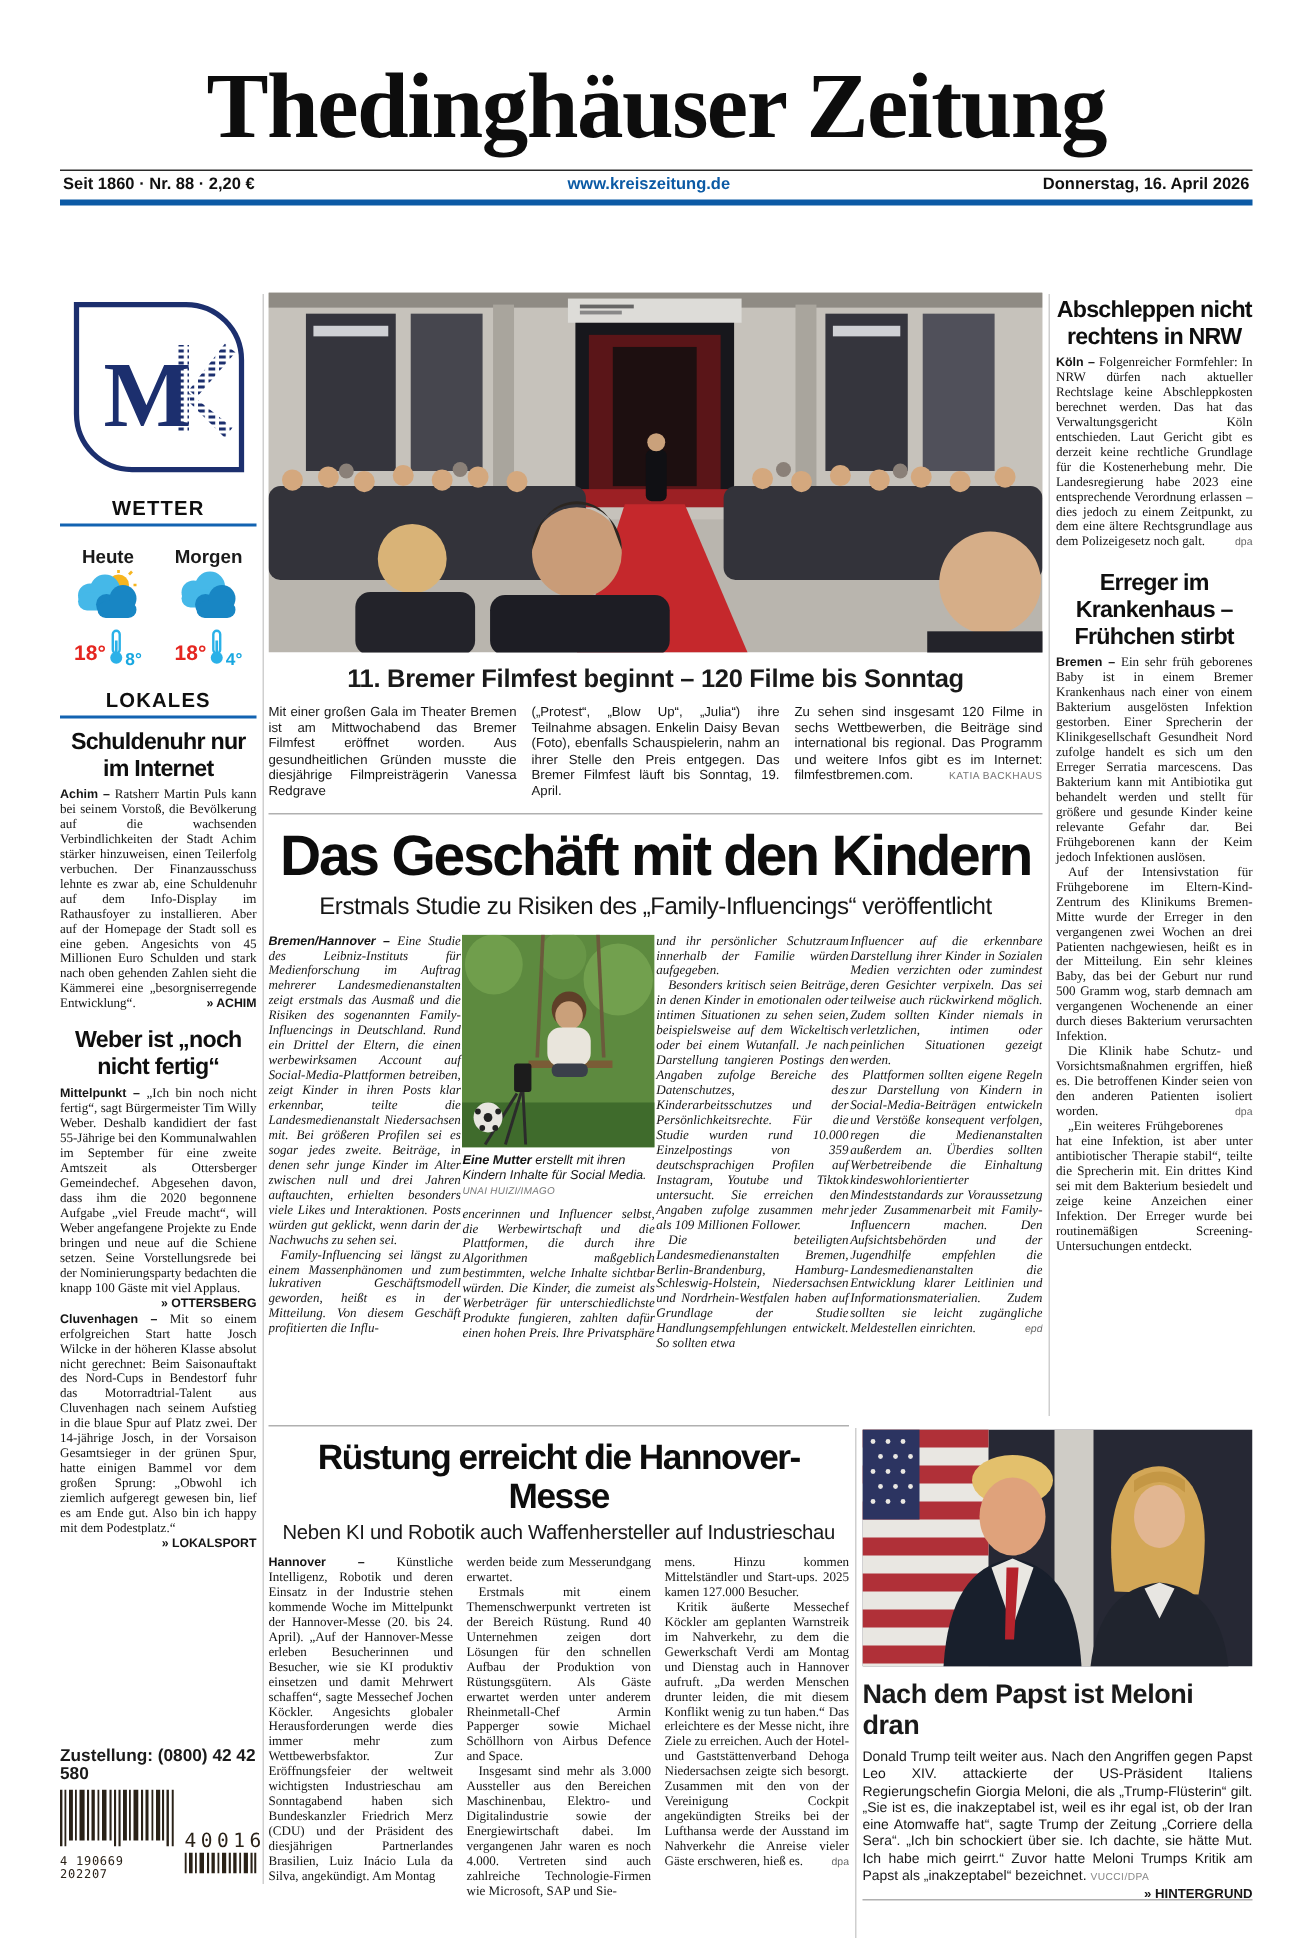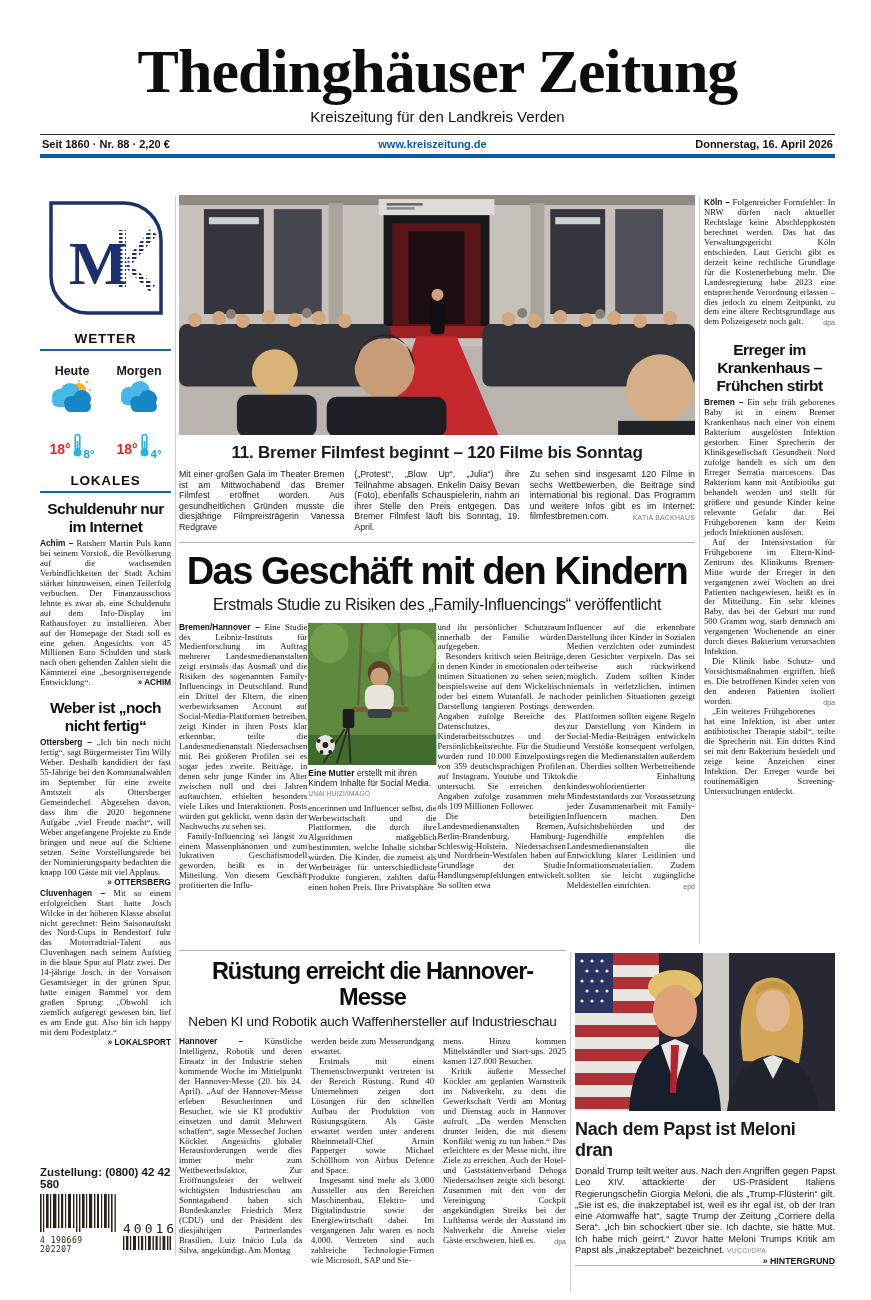--- a/index.html
+++ b/index.html
@@ -30,21 +30,21 @@
   
   .left-col{position:absolute;left:40px;top:196px;width:131px;height:1062px;}
   .right-col{position:absolute;left:704px;top:198px;width:131px;}
   .middle{position:absolute;left:179px;top:195px;width:516px;}
   .vsep{position:absolute;border-left:1px solid #cfcfcf;width:0;}
   
   .weather{margin-top:15px;}
   .wx-cols{display:flex;justify-content:space-between;padding:0 2px;}
   .wx{width:60px;text-align:center;}
   .wx-label{font-weight:bold;font-size:12.5px;margin:6px 0 2px;}
-  .wx-temps{display:flex;align-items:flex-end;justify-content:center;gap:1px;margin-top:15px;}
+  .wx-temps{display:flex;align-items:flex-end;justify-content:center;gap:1px;margin-top:0;}
   .t-high{color:#e52620;font-weight:bold;font-size:14px;}
   .t-low{color:#18a7e0;font-weight:bold;font-size:11.5px;position:relative;top:3px;}
   
   .lokales{margin-top:16px;}
   .side-art{margin-bottom:11px;}
   
   .delivery{position:absolute;bottom:4px;left:0;width:131px;margin-top:12px;}
   .del-label{font-weight:bold;font-size:11.5px;margin-bottom:4px;}
   .codes{display:flex;align-items:flex-end;gap:5px;}
   .ean-digits{font-family:"DejaVu Sans Mono",monospace;font-size:8px;letter-spacing:0.5px;color:#2a2218;}
@@ -53,21 +53,21 @@
   
   .photo-main{display:block;width:516px;height:240px;}
   .film-title{margin-top:8px;font-size:17px;font-weight:bold;text-align:center;letter-spacing:-0.2px;}
   .film-cols{display:flex;gap:10px;margin-top:6px;font-size:8.8px;line-height:10.6px;text-align:justify;color:#161616;}
   .film-cols .col{flex:1;}
   .byline{float:right;font-size:6.8px;color:#777;letter-spacing:0.3px;margin-top:2px;}
   .midrule{border-top:1px solid #b0b0b0;margin-top:9px;}
   .main-head{margin-top:7px;font-size:38px;line-height:42px;font-weight:bold;text-align:center;
              letter-spacing:-1.5px;color:#0d0d0d;}
   .main-sub{margin-top:4px;font-size:16px;letter-spacing:-0.3px;text-align:center;color:#161616;}
-  .main-cols{display:flex;gap:1px;margin-top:9px;height:306px;overflow:hidden;}
+  .main-cols{display:flex;gap:1px;margin-top:9px;height:306px;overflow:hidden;font-style:italic;}
   .main-cols .col{flex:1;}
   .bphoto{display:block;width:100%;height:142px;}
   .bcap{font-family:"Liberation Sans",sans-serif;font-size:8.5px;line-height:10px;
         text-align:left;margin:3px 0 5px;}
   .pcredit{font-size:6.6px;color:#777;letter-spacing:0.2px;}
   
   .hannover{position:absolute;left:179px;top:950px;width:387px;}
   .han-rule{border-top:1px solid #b0b0b0;margin-bottom:7px;}
   .han-head{font-size:23.5px;line-height:26px;font-weight:bold;text-align:center;letter-spacing:-1px;color:#0d0d0d;}
   .han-sub{margin-top:4px;font-size:13.5px;letter-spacing:-0.2px;text-align:center;}
@@ -81,21 +81,20 @@
   .mel-jump{font-weight:bold;font-size:8.8px;float:right;}
   .mel-rule{border-top:1px solid #b0b0b0;margin-top:9px;}
 </style>
 </head>
 <body>
 
 <div class="page">
 
   <div class="masthead">
     <div class="mast-title">Thedinghäuser Zeitung</div>
-    <div class="mast-sub">Kreiszeitung für den Landkreis Verden</div>
     <div class="toprule"></div>
     <div class="dateline">
       <span>Seit 1860 · Nr. 88 · 2,20 €</span>
       <span class="site">www.kreiszeitung.de</span>
       <span>Donnerstag, 16. April 2026</span>
     </div>
     <div class="bluebar"></div>
   </div>
 
   <div class="vsep" style="left:175px;top:196px;height:1060px;"></div>
@@ -189,21 +188,21 @@
             <span>Ratsherr Martin Puls kann bei seinem Vorstoß, die Bevölkerung auf die wachsenden Verbindlichkeiten der Stadt Achim stärker hinzuweisen, einen Teilerfolg verbuchen. Der Finanzausschuss lehnte es zwar ab, eine Schuldenuhr auf dem Info-Display im Rathausfoyer zu installieren. Aber auf der Homepage der Stadt soll es eine geben. Angesichts von 45 Millionen Euro Schulden und stark nach oben gehenden Zahlen sieht die Kämmerei eine „besorgniserregende Entwicklung“.</span>
             <span class="jump">» ACHIM</span>
           </p>
         </div>
       </div>
 
       <div class="side-art">
         <div class="h-side">Weber ist „noch nicht fertig“</div>
         <div class="serifbody">
           <p>
-            <span class="loc">Ottersberg –</span>
+            <span class="loc">Mittelpunkt –</span>
             <span>„Ich bin noch nicht fertig“, sagt Bürgermeister Tim Willy Weber. Deshalb kandidiert der fast 55-Jährige bei den Kommunalwahlen im September für eine zweite Amtszeit als Ottersberger Gemeindechef. Abgesehen davon, dass ihm die 2020 begonnene Aufgabe „viel Freude macht“, will Weber angefangene Projekte zu Ende bringen und neue auf die Schiene setzen. Seine Vorstellungsrede bei der Nominierungsparty bedachten die knapp 100 Gäste mit viel Applaus.</span>
             <span class="jump">» OTTERSBERG</span>
           </p>
         </div>
       </div>
 
       <div class="side-art">
         <div class="serifbody">
           <p>
             <span class="loc">Cluvenhagen –</span>
@@ -395,20 +394,21 @@
             <span>Plattformen sollten eigene Regeln zur Darstellung von Kindern in Social-Media-Beiträgen entwickeln und Verstöße konsequent verfolgen, regen die Medienanstalten außerdem an. Überdies sollten Werbetreibende die Einhaltung kindeswohlorientierter Mindeststandards zur Voraussetzung jeder Zusammenarbeit mit Family-Influencern machen. Den Aufsichtsbehörden und der Jugendhilfe empfehlen die Landesmedienanstalten die Entwicklung klarer Leitlinien und Informationsmaterialien. Zudem sollten sie leicht zugängliche Meldestellen einrichten.</span>
             <span class="credit">epd</span>
           </p>
         </div>
       </div>
     </div>
   </div>
 
   <div class="right-col">
     <div>
+      <div class="h-side">Abschleppen nicht rechtens in NRW</div>
       <div class="serifbody">
         <p>
           <span class="loc">Köln –</span>
           <span>Folgenreicher Formfehler: In NRW dürfen nach aktueller Rechtslage keine Abschleppkosten berechnet werden. Das hat das Verwaltungsgericht Köln entschieden. Laut Gericht gibt es derzeit keine rechtliche Grundlage für die Kostenerhebung mehr. Die Landesregierung habe 2023 eine entsprechende Verordnung erlassen – dies jedoch zu einem Zeitpunkt, zu dem eine ältere Rechtsgrundlage aus dem Polizeigesetz noch galt.</span>
           <span class="credit">dpa</span>
         </p>
       </div>
     </div>
 
     <div style="margin-top:14px;">

